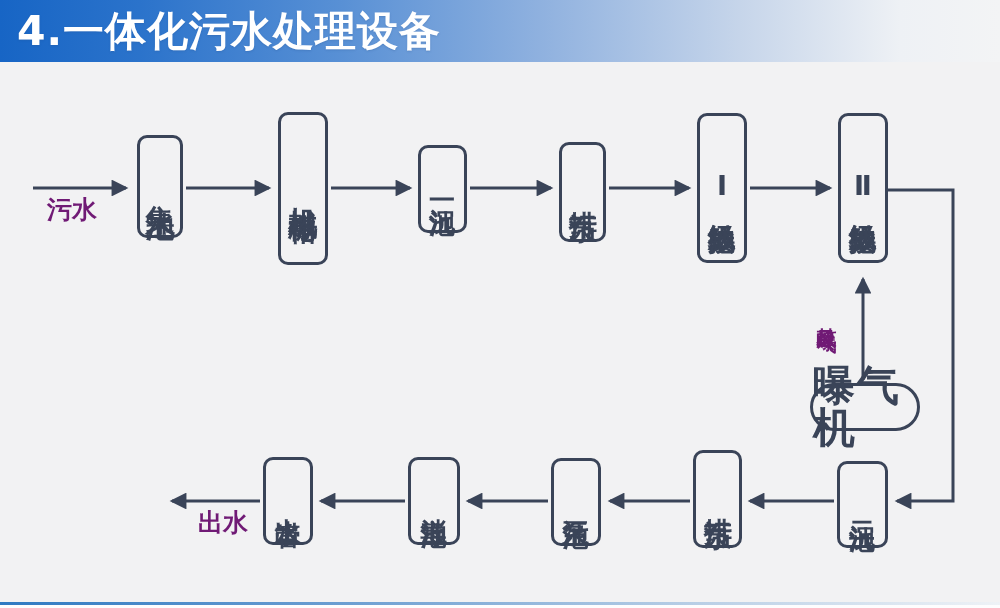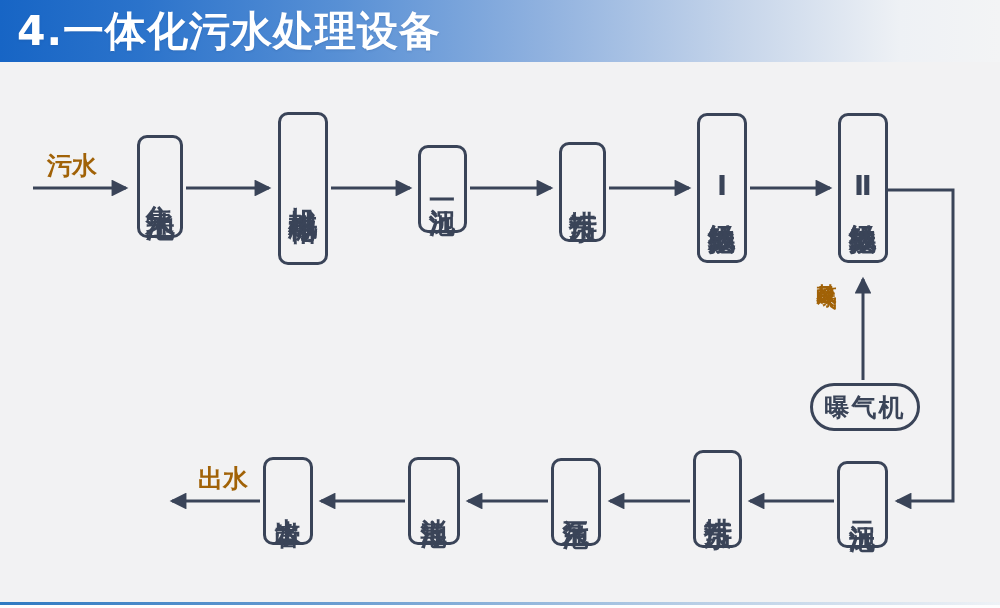--- a/index.html
+++ b/index.html
@@ -31,24 +31,24 @@
     border:3px solid #3a4458;border-radius:10px;
     color:#3a4458;font-weight:600;
     display:flex;align-items:center;justify-content:center;
     background:transparent;line-height:1;
   }
   .vert{writing-mode:vertical-rl;text-orientation:upright;}
   .n-sm{font-size:26px;letter-spacing:2px;}
   .n-md{font-size:28px;letter-spacing:3px;}
   .n-lg{font-size:29px;letter-spacing:3px;}
   .n-5c{font-size:27px;letter-spacing:1px;}
-  .n-hz{font-size:25px;letter-spacing:2px;border-radius:24px;}
+  .n-hz{font-size:42px;letter-spacing:2px;border-radius:24px;}
 
   .flow-label{
-    position:absolute;color:#a16207;font-size:25px;font-weight:600;line-height:1;white-space:nowrap;
+    position:absolute;color:#701a75;font-size:25px;font-weight:600;line-height:1;white-space:nowrap;margin-top:44px;
   }
   .flow-label.vert{font-size:20px;letter-spacing:2px;white-space:normal;}
 </style>
 </head>
 <body>
 
 <div class="slide">
 
   <header class="title-bar">
     <h1>4.一体化污水处理设备</h1>

